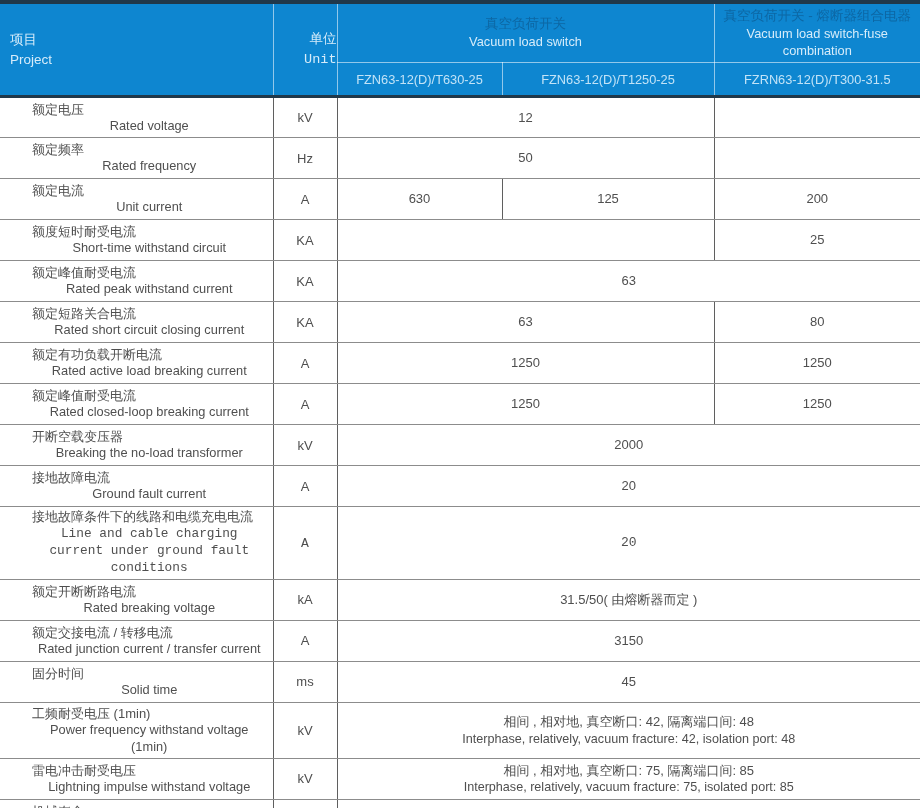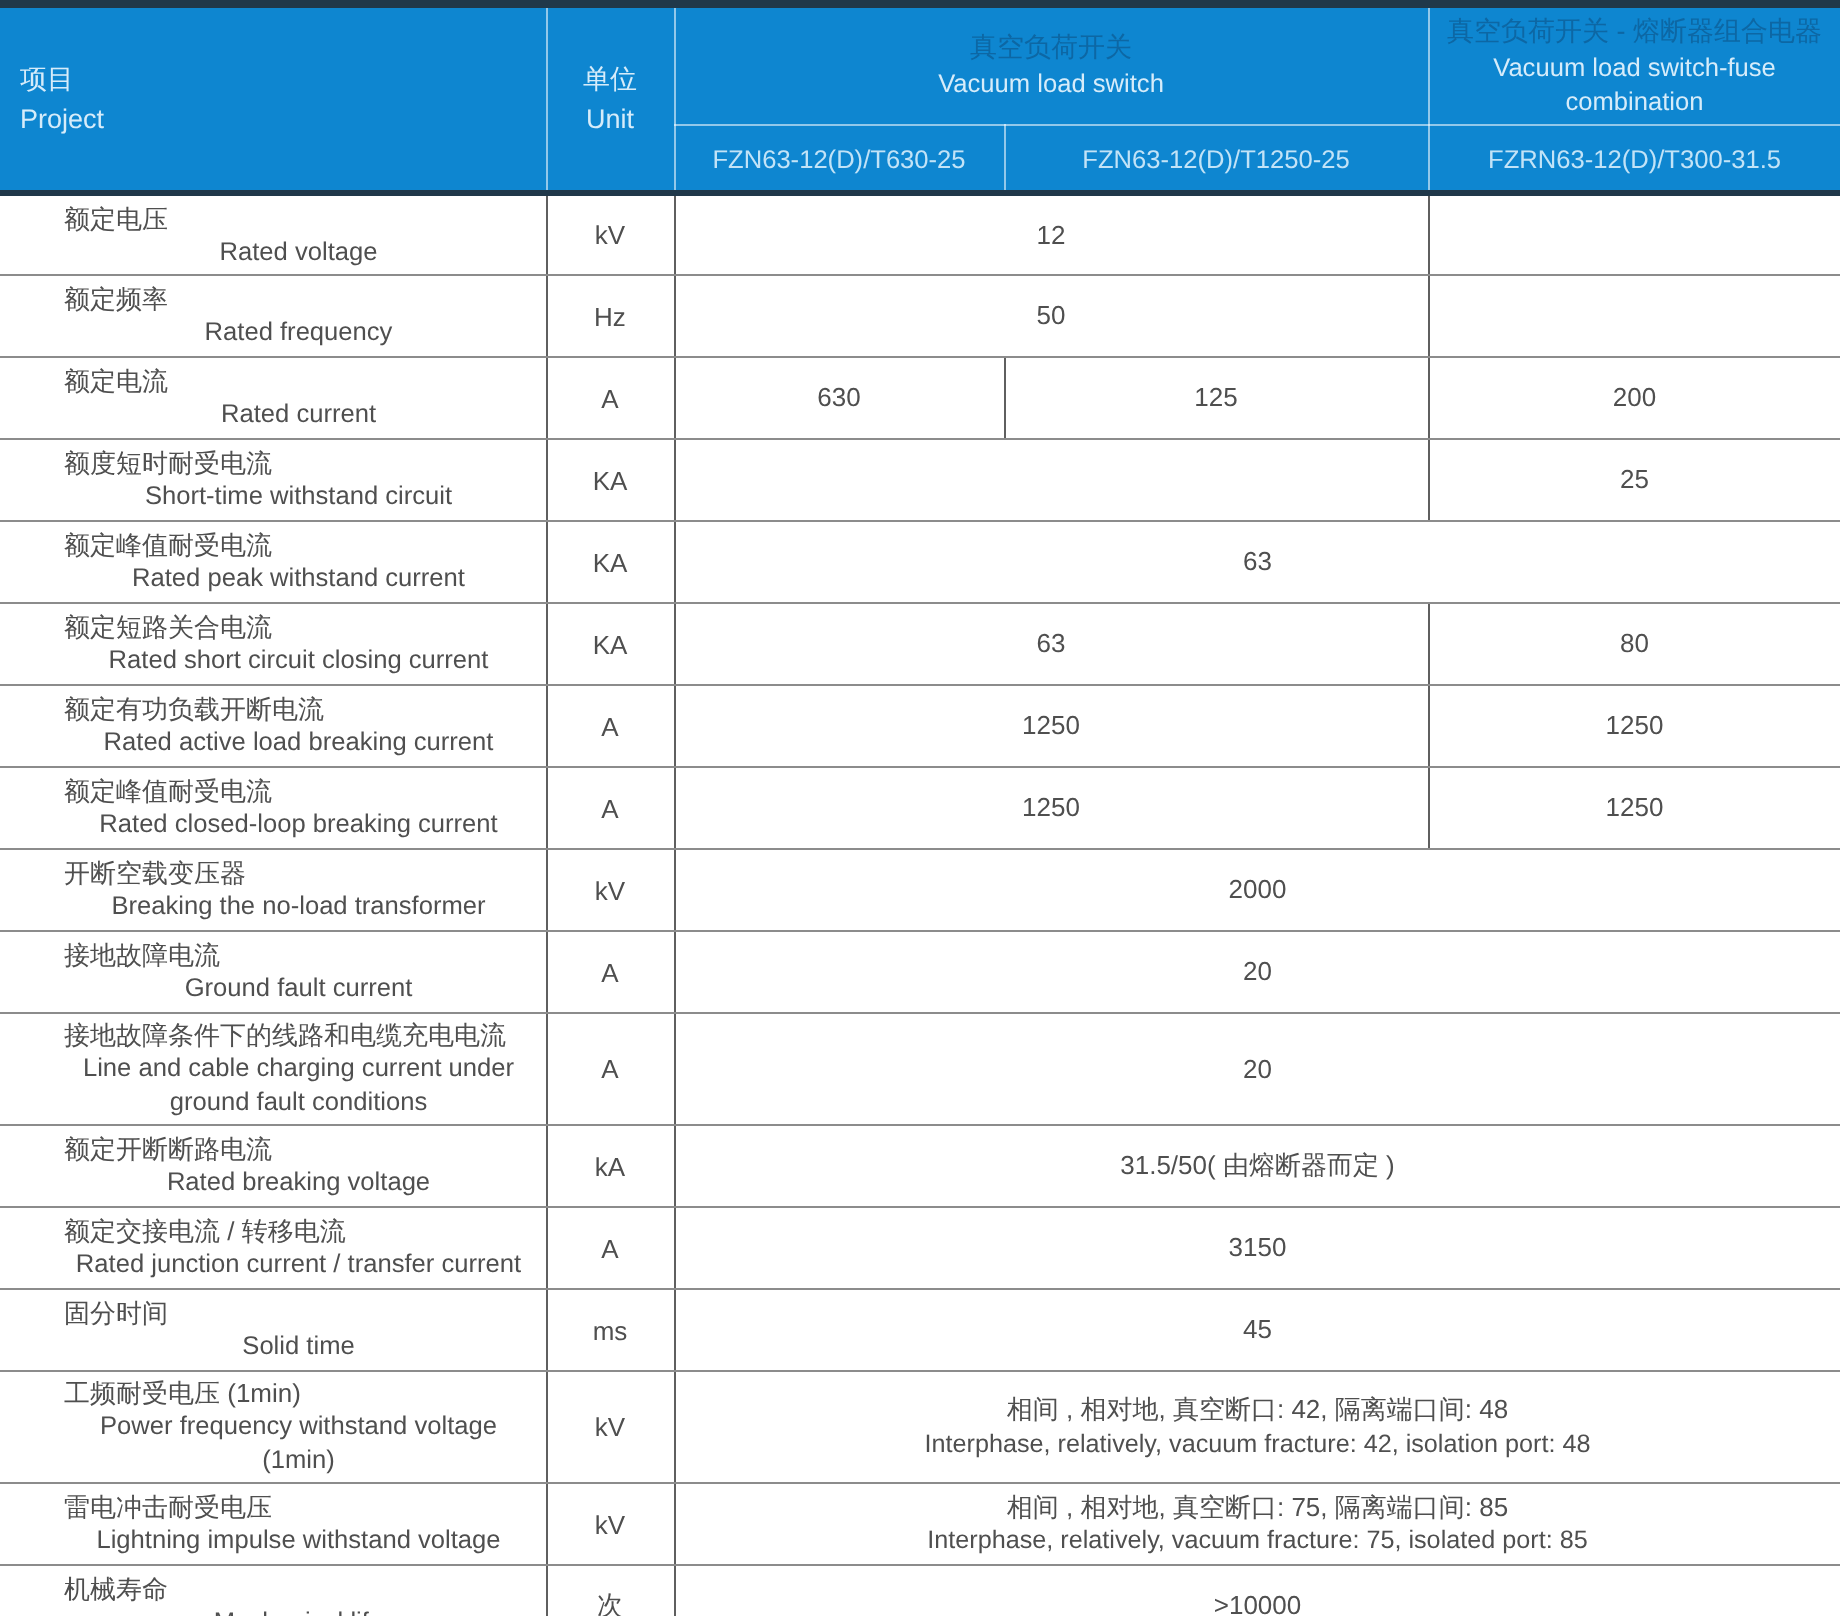--- a/index.html
+++ b/index.html
@@ -37,23 +37,23 @@
   thead tr.group-row th{border-top:4px solid var(--dark-bar);}
   thead th:first-child{border-left:none;}
   thead th:last-child{border-right:none;}
   thead th.hb{border-bottom:3px solid var(--dark-bar);}
   th.th-project{
     text-align:left;padding-left:10px;
     color:var(--header-en-text);
     font-size:13.5px;line-height:1.45;
   }
   th.th-unit{
-    text-align:center;
+    text-align:right;
     color:var(--header-en-text);
-    font-size:13.5px;line-height:1.45;
+    font-size:13.5px;line-height:1.45;font-family:Liberation Mono, monospace;
   }
   th.th-group{text-align:center;padding:3px 6px;}
   th.th-group .g-zh{color:var(--header-zh-text);font-size:13.5px;line-height:1.4;}
   th.th-group .g-en{color:var(--header-en-text);font-size:12.8px;line-height:1.3;}
   thead tr.model-row th{
     text-align:center;
     color:var(--header-model-text);
     font-size:12.8px;
     height:34px;
   }
@@ -61,21 +61,21 @@
   
   tbody td{
     border:1px solid var(--h-border);
     border-left-color:var(--v-border);
     border-right-color:var(--v-border);
     vertical-align:middle;
     font-size:13px;
     color:var(--body-text);
   }
   tbody tr{height:41px;}
-  tbody tr.tall{height:51px;}
+  tbody tr.tall{height:51px;font-family:Liberation Mono, monospace;}
   tbody td:first-child{border-left:none;padding-left:32px;}
   tbody td:last-child{border-right:none;margin-left:12px;}
   tbody tr:last-child td{border-bottom:2px solid var(--bottom-border);}
   td.label{
     text-align:left;
     padding:2px 6px 2px 10px;
     line-height:1.32;
   }
   td.label .zh{font-size:13px;}
   td.label .en{font-size:12.8px;text-align:center;}
@@ -135,21 +135,21 @@
             <div class="zh">额定频率</div>
             <div class="en">Rated frequency</div>
           </td>
           <td class="unit">Hz</td>
           <td class="val" colspan="2">50</td>
           <td class="val" colspan="1"></td>
         </tr>
         <tr>
           <td class="label">
             <div class="zh">额定电流</div>
-            <div class="en">Rated current</div>
+            <div class="en">Unit current</div>
           </td>
           <td class="unit">A</td>
           <td class="val" colspan="1">630</td>
           <td class="val" colspan="1">125</td>
           <td class="val" colspan="1">200</td>
         </tr>
         <tr>
           <td class="label">
             <div class="zh">额度短时耐受电流</div>
             <div class="en">Short-time withstand circuit</div>

